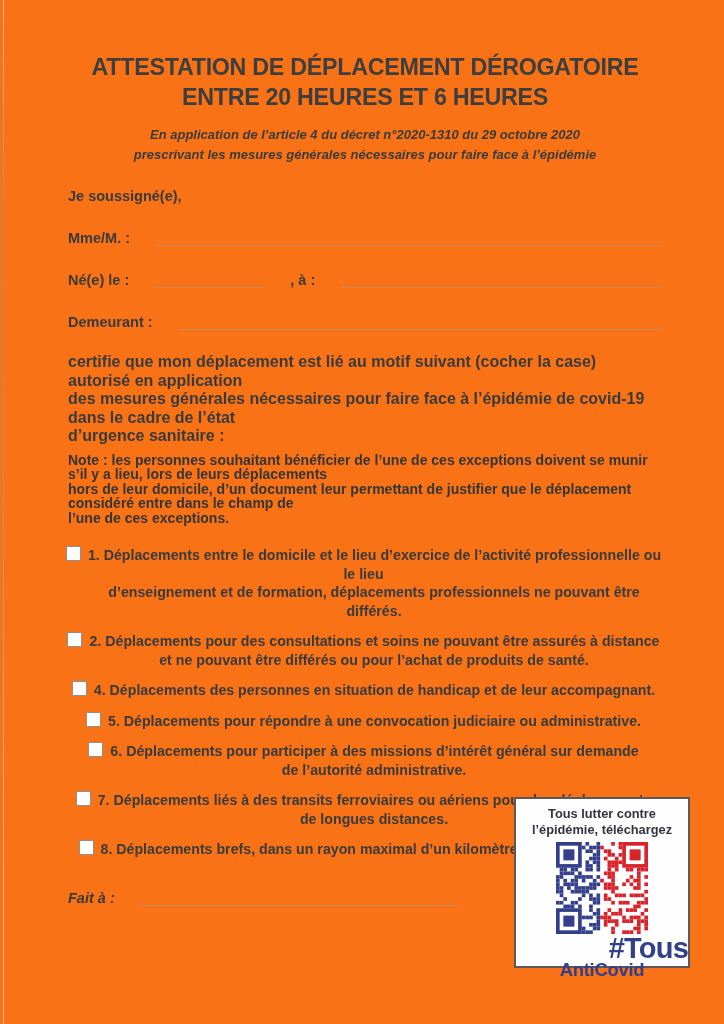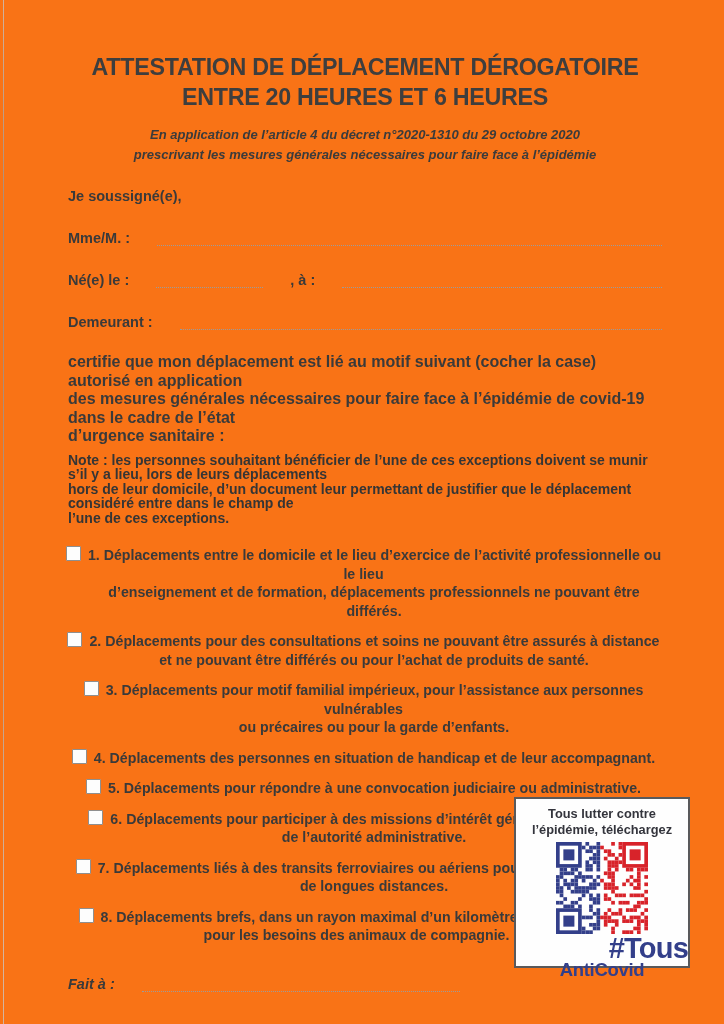--- a/index.html
+++ b/index.html
@@ -99,40 +99,35 @@
     <div class="reasons">
       <div class="reason">
         <span class="cb"></span><span>1. Déplacements entre le domicile et le lieu d’exercice de l’activité professionnelle ou le lieu</span>
         <span class="l2">d’enseignement et de formation, déplacements professionnels ne pouvant être différés.</span>
       </div>
       <div class="reason">
         <span class="cb"></span><span>2. Déplacements pour des consultations et soins ne pouvant être assurés à distance</span>
         <span class="l2">et ne pouvant être différés ou pour l’achat de produits de santé.</span>
       </div>
       <div class="reason">
-        <span class="cb"></span><span>3. Déplacements pour motif familial impérieux, pour l’assistance aux personnes vulnérables</span>
-        <span class="l2">ou précaires ou pour la garde d’enfants.</span>
-      </div>
-      <div class="reason">
         <span class="cb"></span><span>4. Déplacements des personnes en situation de handicap et de leur accompagnant.</span>
       </div>
       <div class="reason">
         <span class="cb"></span><span>5. Déplacements pour répondre à une convocation judiciaire ou administrative.</span>
       </div>
       <div class="reason">
         <span class="cb"></span><span>6. Déplacements pour participer à des missions d’intérêt général sur demande</span>
         <span class="l2">de l’autorité administrative.</span>
       </div>
       <div class="reason">
         <span class="cb"></span><span>7. Déplacements liés à des transits ferroviaires ou aériens pour des déplacements</span>
         <span class="l2">de longues distances.</span>
       </div>
       <div class="reason">
         <span class="cb"></span><span>8. Déplacements brefs, dans un rayon maximal d’un kilomètre autour du domicile</span>
-        <span class="l2 outdent">pour les besoins des animaux de compagnie.</span>
       </div>
     </div>
 
     <div class="footer">
       <div class="field-row" style="margin-top:0">
         <span class="lbl">Fait à :</span>
         <span class="dots grow"></span>
       </div>
 
     </div>

